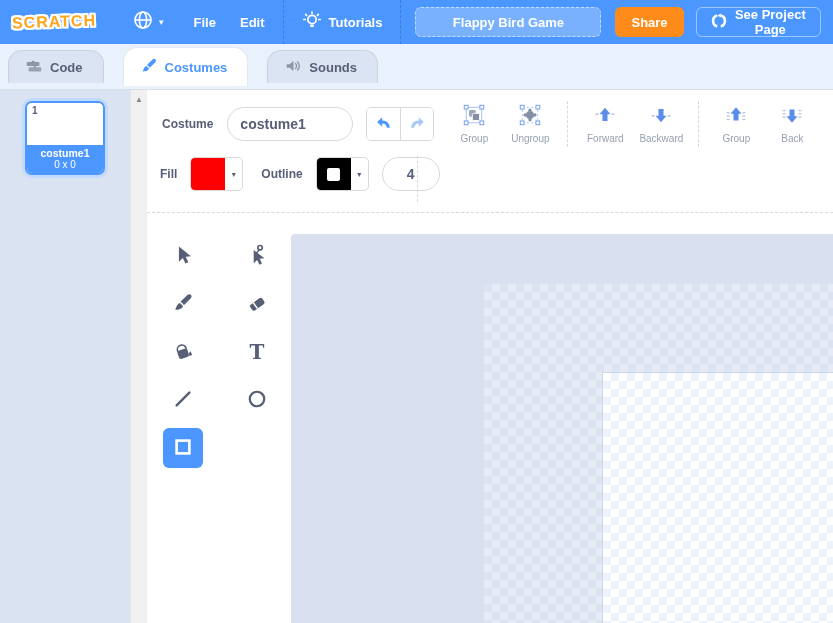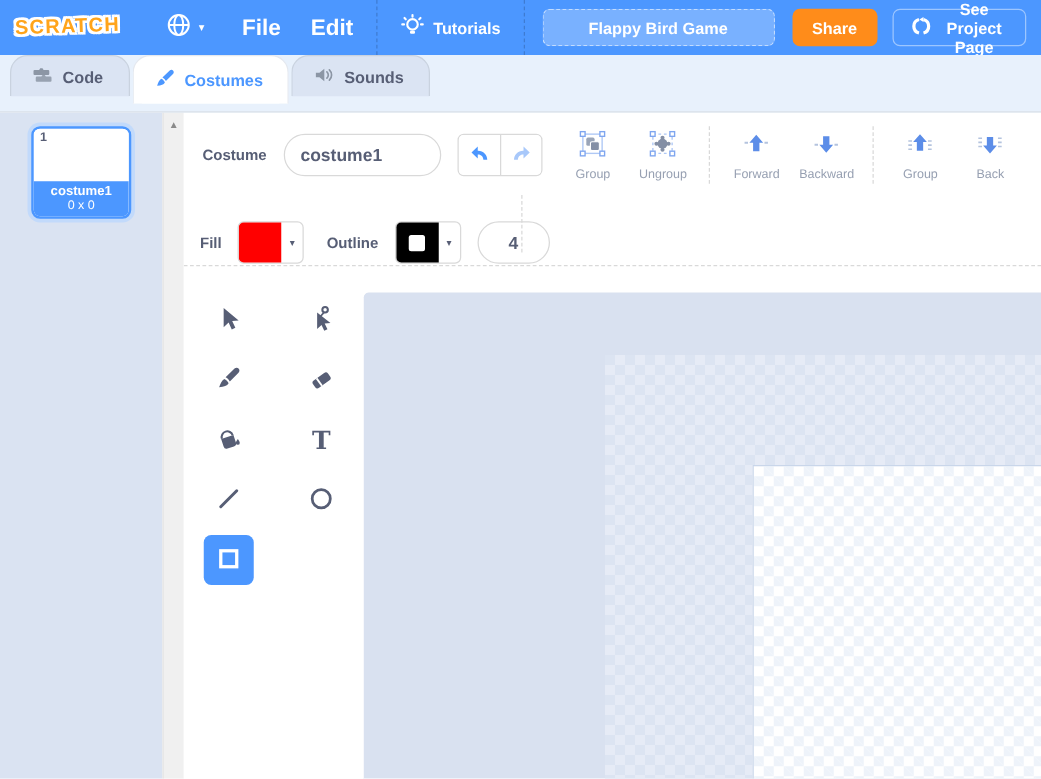--- a/index.html
+++ b/index.html
@@ -5,36 +5,36 @@
   * { margin:0; padding:0; box-sizing:border-box; }
   html,body { width:833px; height:623px; overflow:hidden; }
   body { font-family:"Liberation Sans","DejaVu Sans",sans-serif; background:#fff; }
   .app { position:relative; width:833px; height:623px; overflow:hidden; }
 
   
   .topbar { position:relative; height:44px; background:#4C97FF; display:flex; align-items:center; padding:0 12px; }
   .logo { font-weight:900; font-size:16px; letter-spacing:1px; color:#F90;
     color:#FFA41B; margin-right:26px; cursor:pointer; transform:rotate(-2deg);
     text-shadow:-2px -2px 0 #fff,2px -2px 0 #fff,-2px 2px 0 #fff,2px 2px 0 #fff,0 -2px 0 #fff,0 2px 0 #fff,-2px 0 0 #fff,2px 0 0 #fff; }
-  .menu-item { color:#fff; font-size:18px; font-weight:600; padding:0 12px; height:44px; display:flex; align-items:center; cursor:pointer; }
+  .menu-item { color:#fff; font-size:13px; font-weight:600; padding:0 12px; height:44px; display:flex; align-items:center; cursor:pointer; }
   .lang { display:flex; align-items:center; gap:5px; padding:0 10px; margin-right:8px; height:44px; cursor:pointer; }
   .lang .caret { color:#fff; font-size:9px; }
   .tb-divider { width:0; height:44px; border-left:1px dashed rgba(0,0,0,0.18); margin:0 6px; }
   .tutorials { display:flex; align-items:center; gap:7px; color:#fff; font-size:13px; font-weight:600; padding:0 12px; height:47px; cursor:pointer; }
   .proj-input { width:186px; height:30px; margin-left:8px; border:1px dashed rgba(255,255,255,0.55); border-radius:6px;
     background:rgba(255,255,255,0.25); color:#fff; font-weight:700; font-size:13px; padding:0 10px;
     font-family:"Liberation Sans","DejaVu Sans",sans-serif; outline:none;text-align:center; }
   .proj-input::placeholder { color:rgba(255,255,255,0.8); }
   .share-btn { margin-left:14px; height:30px; padding:0 16px; background:#FF8C1A; border:none; border-radius:6px;
     color:#fff; font-weight:700; font-size:13px; cursor:pointer; font-family:inherit; }
   .spp-btn { margin-left:12px; height:30px; padding:0 14px; background:transparent; border:1px solid rgba(255,255,255,0.45);
     border-radius:6px; color:#fff; font-weight:700; font-size:13px; cursor:pointer; display:flex; align-items:center; gap:8px; font-family:inherit; }
 
   
-  .tabbar { height:46px; background:#E8F1FC; display:flex; align-items:flex-start; padding-left:8px; gap:2px; border-bottom:1px solid #D9DFE8; position:relative; z-index:2; }
+  .tabbar { height:46px; background:#E8F1FC; display:flex; align-items:center; padding-left:8px; gap:19px; border-bottom:1px solid #D9DFE8; position:relative; z-index:2; }
   .tab { display:flex; align-items:center; justify-content:center; gap:7px; height:33px; padding:0 20px 0 16px;
     background:#DBE4F3; border:1px solid #C9D2DF; border-bottom:none; border-radius:14px 14px 0 0;
     font-size:13px; font-weight:600; color:#575E75; cursor:pointer; }
   .tab.active { height:39px; background:#fff; border-color:#E4E8EF; color:#4C97FF; position:relative; z-index:3; }
 
   
   .content { display:flex; height:533px; position:relative; }
 
   
   .costume-panel { position:relative; width:130px; background:#DAE3F2; flex:none; }
@@ -59,21 +59,21 @@
     font-size:14px; font-weight:700; color:#575E75; outline:none; font-family:inherit; }
   .undo-redo { margin-left:13px; display:flex; border:1px solid #D9D9D9; border-radius:5px; overflow:hidden; background:#fff; }
   .ur-btn { width:33px; height:32px; display:flex; align-items:center; justify-content:center; background:#fff; border:none; cursor:pointer; }
   .ur-btn + .ur-btn { border-left:1px solid #D9D9D9; }
 
   .arrange { margin-left:16px; display:flex; align-items:center; gap:8px; }
   .arr-btn { display:flex; flex-direction:column; align-items:center; gap:3px; width:48px; cursor:default; }
   .arr-btn .alabel { font-size:10px; color:#97A0B2; }
   .arr-divider { width:0; height:46px; border-left:1px dashed #D9D9D9; margin:0 5px; }
 
-  .pe-row2 { position:absolute; left:0; top:84px; height:40px; display:flex; align-items:center; padding-left:13px; }
+  .pe-row2 { position:absolute; left:0; top:64px; height:40px; display:flex; align-items:center; padding-left:13px; }
   .swatch-ctl { display:flex; align-items:center; border:1px solid #D9D9D9; border-radius:5px; overflow:hidden; height:34px; margin-left:13px; cursor:pointer; background:#fff; }
   .swatch { width:34px; height:34px; }
   .swatch-caret { width:17px; text-align:center; font-size:8px; color:#575E75; }
   .outline-swatch { width:34px; height:34px; display:flex; align-items:center; justify-content:center; }
   .outline-inner { width:13px; height:13px; background:#fff; border-radius:2px; }
   .stroke-input { margin-left:13px; width:58px; height:34px; border:1px solid #D9D9D9; border-radius:17px; text-align:center;
     font-size:14px; font-weight:700; color:#575E75; outline:none; font-family:inherit; }
   .row2-divider { position:absolute; left:270px; top:66px; height:46px; width:0; border-left:1px dashed #D9D9D9; }
   .pe-hdivider { position:absolute; left:0; right:0; top:122px; border-top:1px dashed #D9D9D9; }
 

